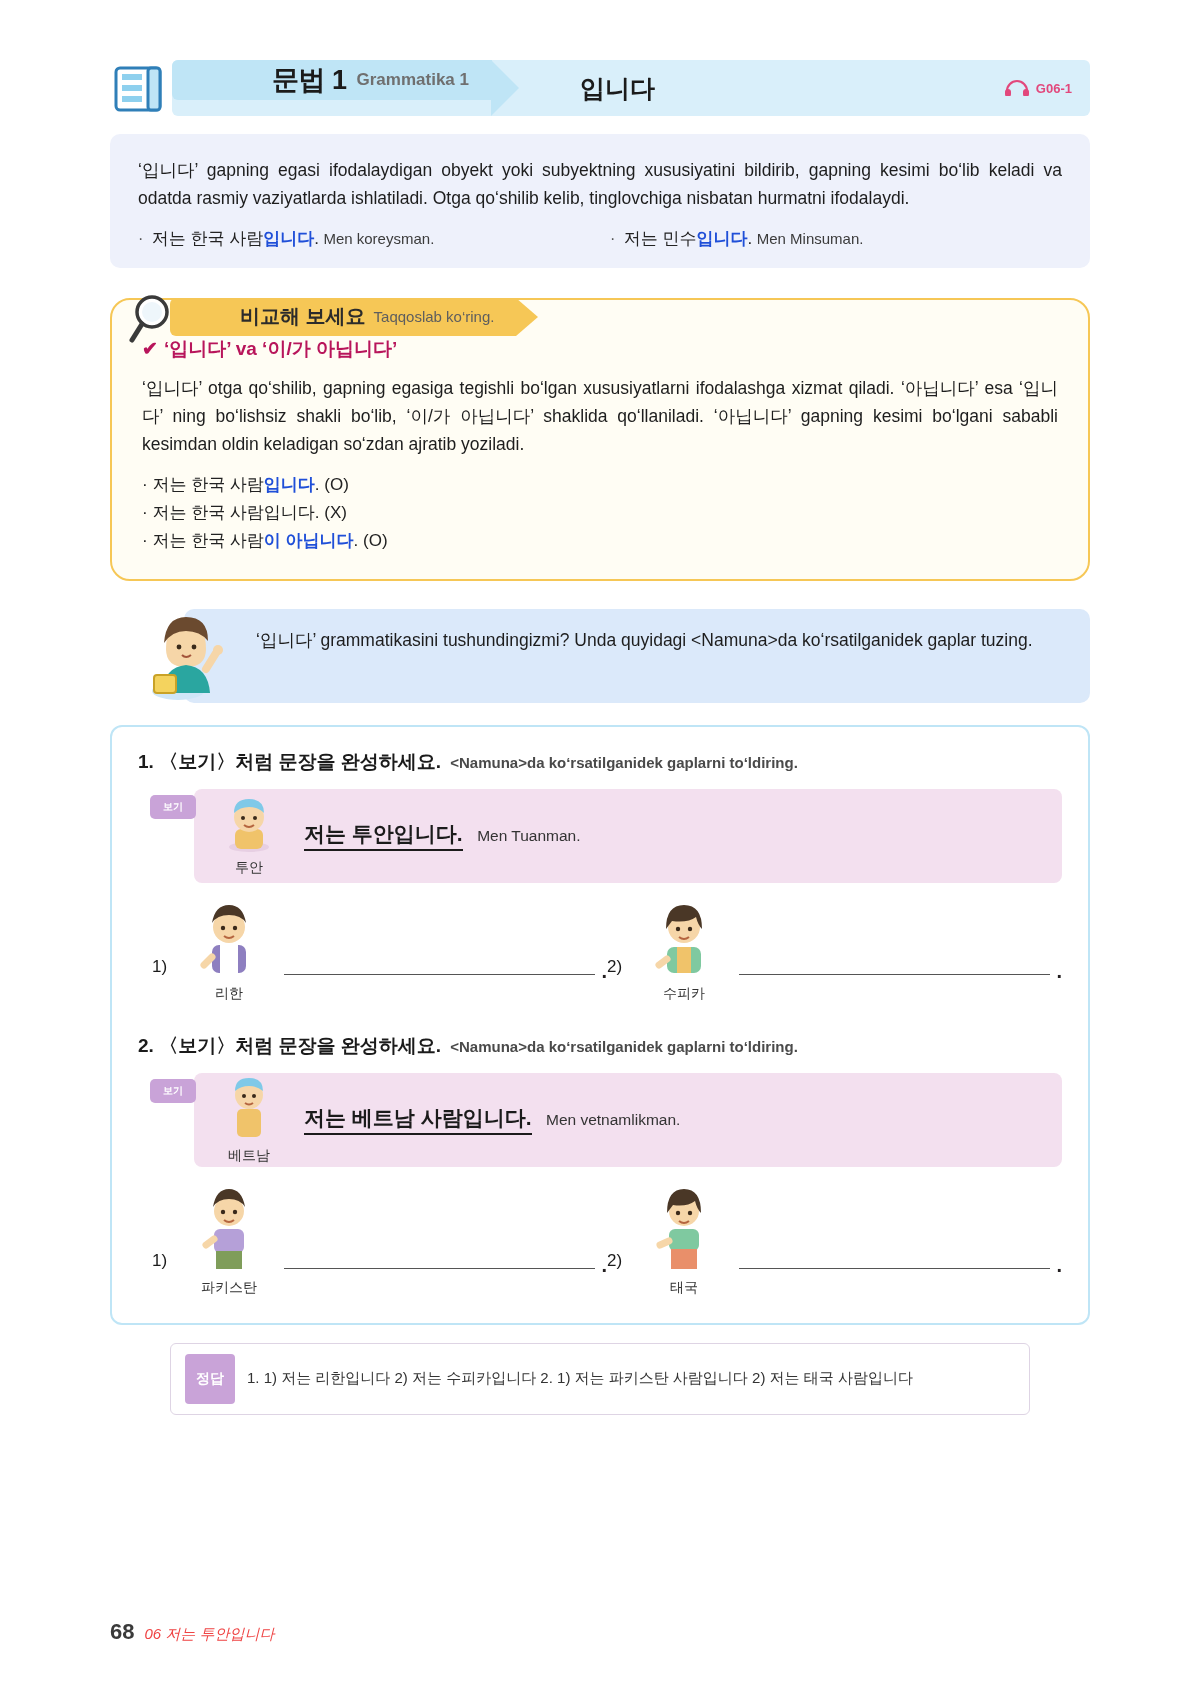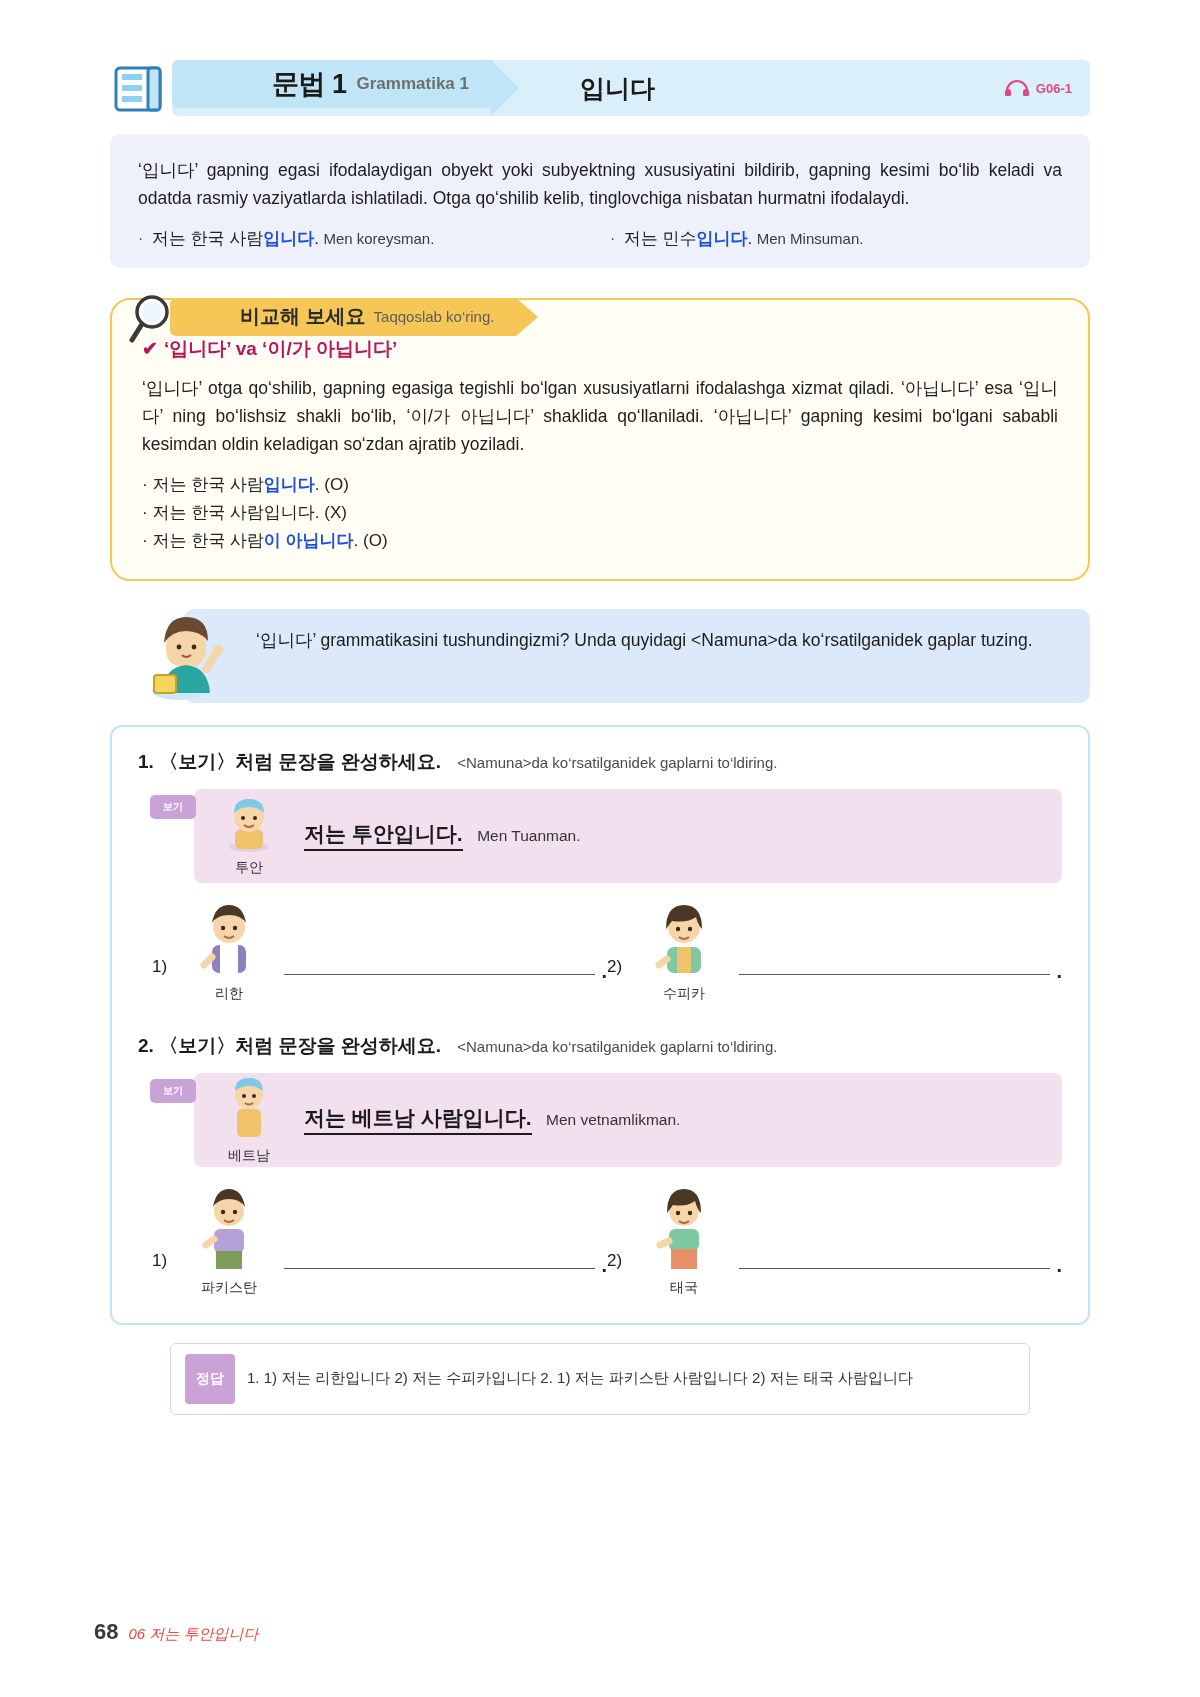--- a/index.html
+++ b/index.html
@@ -32,21 +32,21 @@
   .gram-header-bg {
     position: absolute;
     left: 62px; top: 0;
     right: 0; height: 56px;
     background: #d9effa;
     border-radius: 6px;
   }
   .gram-tab {
     position: absolute;
     left: 62px; top: 0;
-    height: 48px;
+    height: 40px;
     min-width: 320px;
     background: #bfe5f6;
     border-radius: 6px 0 0 6px;
     display: flex;
     align-items: center;
     padding-left: 100px;
   }
   .gram-tab:after {
     content: "";
     position: absolute;
@@ -214,23 +214,23 @@
     padding: 22px 26px 26px 26px;
   }
   .q-title {
     font-size: 19px;
     font-weight: bold;
     color: #1b1b1b;
     margin-bottom: 14px;
   }
   .q-title .q-sub {
     font-size: 15px;
-    font-weight: normal;
+    font-weight: bold;
     color: #4a4a4a;
-    margin-left: 11px;
+    margin-left: 4px;
   }
   .namuna-row {
     position: relative;
     background: #f3e0ef;
     border-radius: 8px;
     margin: 0 0 0 56px;
     height: 94px;
     display: flex;
     align-items: center;
   }
@@ -322,21 +322,21 @@
     white-space: nowrap;
   }
   .answer-strip .atext {
     font-size: 15px;
     color: #333;
   }
 
   
   .footer {
     position: absolute;
-    left: 94px; bottom: 52px;
+    left: 110px; bottom: 52px;
     display: flex;
     align-items: baseline;
     gap: 10px;
     justify-content: flex-end;
   }
   .pg-num {
     font-size: 22px;
     font-weight: bold;
     color: #3a3a3a;
   }

